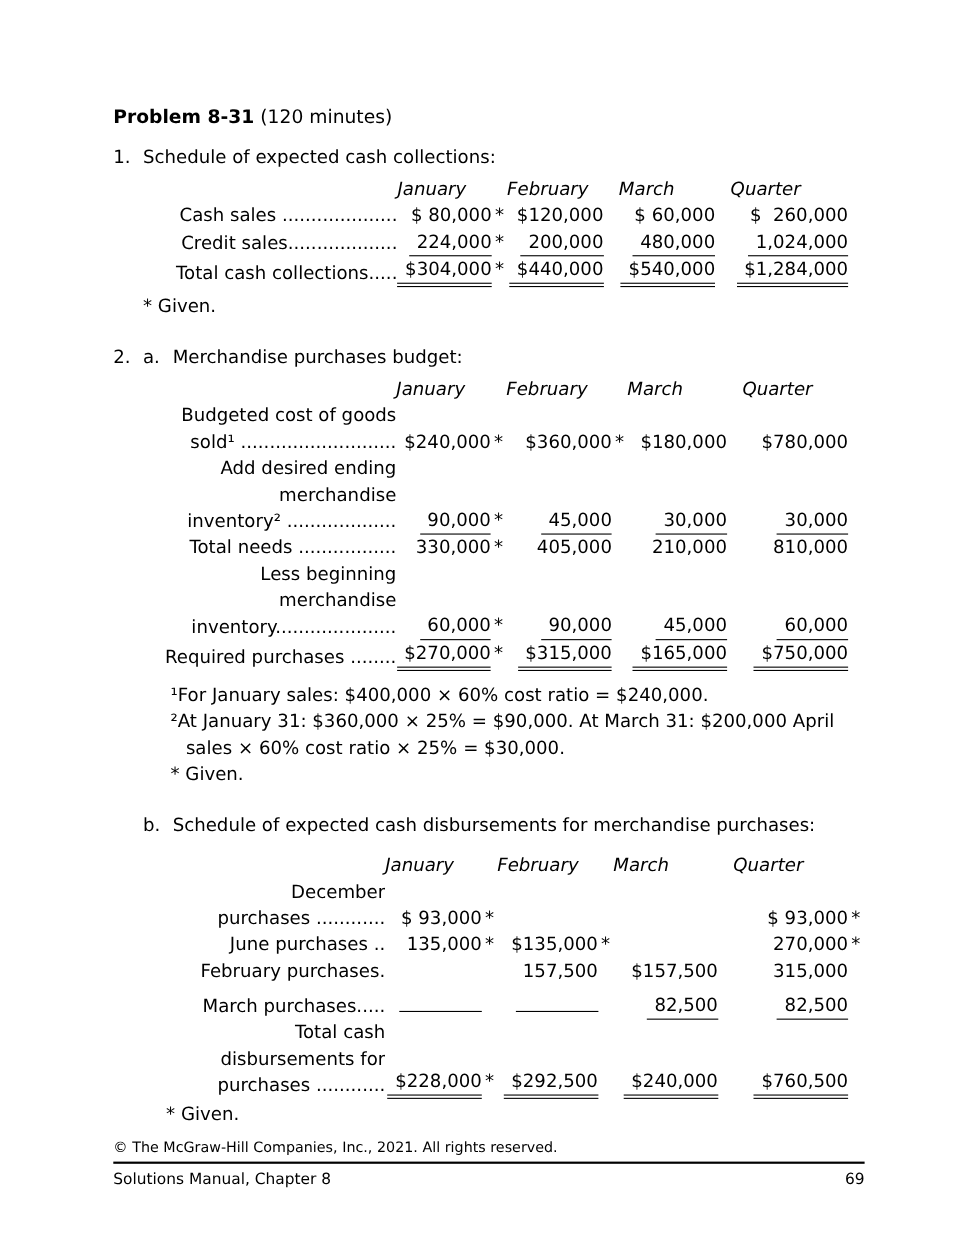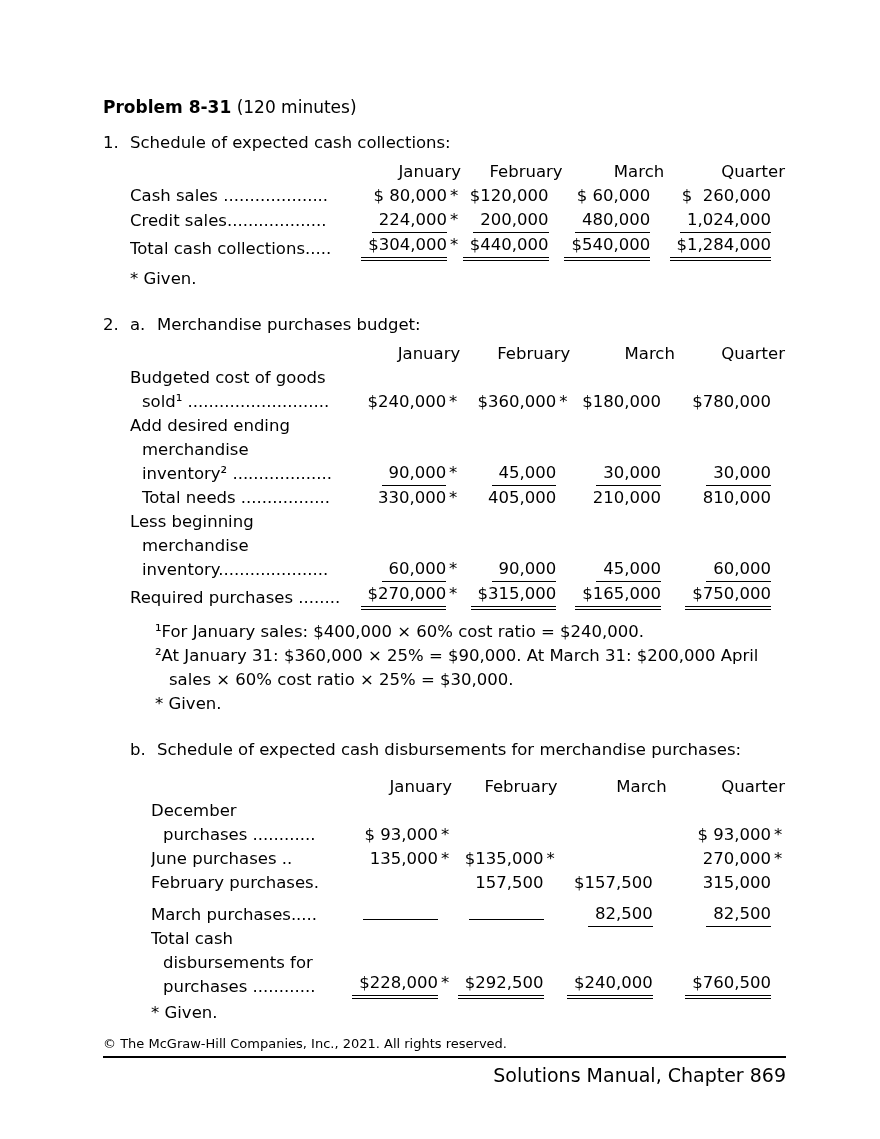--- a/index.html
+++ b/index.html
@@ -12,42 +12,42 @@
   .page { position:relative; width:880px; height:1139px; padding:97px 95px 0 103px; box-sizing:border-box; overflow:hidden; }
 
   .title { margin-bottom:16px; font-size:17px; }
   .b { font-weight:bold; }
 
   .sec-head { display:flex; margin-bottom:8px; }
   .marker { flex:none; width:27px; }
 
   table.sched { border-collapse:collapse; table-layout:fixed; margin-left:27px; }
   table.sched td { padding:0; vertical-align:bottom; line-height:24px; }
-  td.lbl { white-space:nowrap; overflow:hidden; }
+  td.lbl { white-space:nowrap; overflow:hidden;text-align:right; }
   td.lbl div { white-space:nowrap; }
   td.lbl .ind { padding-left:12px; }
   td.num { text-align:right; white-space:nowrap; }
-  td.hdr { text-align:right; padding-right:14px; white-space:nowrap; }
+  td.hdr { font-style:italic; text-align:left; padding-right:14px; white-space:nowrap; }
   .val { display:inline-block; }
   .u1 { border-bottom:1.5px solid #000; padding-left:7px; }
   .u2 { border-bottom:4px double #000; padding-left:7px; }
   .blank { width:68px; height:24px; }
   .star { display:inline-block; width:14px; text-align:center; }
 
   .fn1 { margin-left:27px; margin-top:6px; margin-bottom:24px; line-height:24px; }
   .footnotes { margin-left:52px; margin-top:10px; margin-bottom:24px; line-height:24px; }
   .hang { padding-left:14px; text-indent:-14px; max-width:615px; }
   .sec-b { margin-left:27px; margin-bottom:16px; }
   table.t3 { margin-left:48px; }
   .fn3 { margin-left:48px; margin-top:2px; line-height:24px; }
 
   .footer { position:absolute; left:103px; top:1036px; width:683px; }
   .copyright { font-size:13px; margin-bottom:5px; }
   .rule { border-top:2px solid #000; height:0; }
-  .footer-row { display:flex; justify-content:flex-end; font-size:19px; margin-top:6px; }
+  .footer-row { display:flex; justify-content:space-between; font-size:14px; margin-top:6px; }
 </style>
 </head>
 <body>
 
 <div class="page">
 
   <div class="title">
     <span class="b">Problem 8-31</span><span> (120 minutes)</span>
   </div>
 

